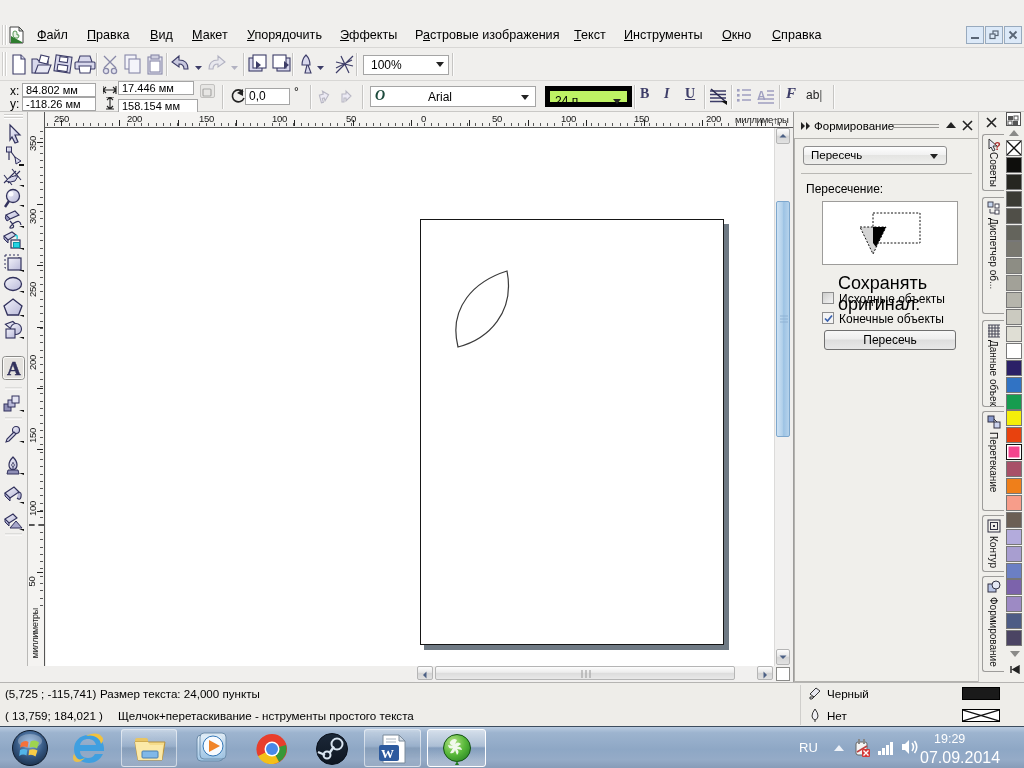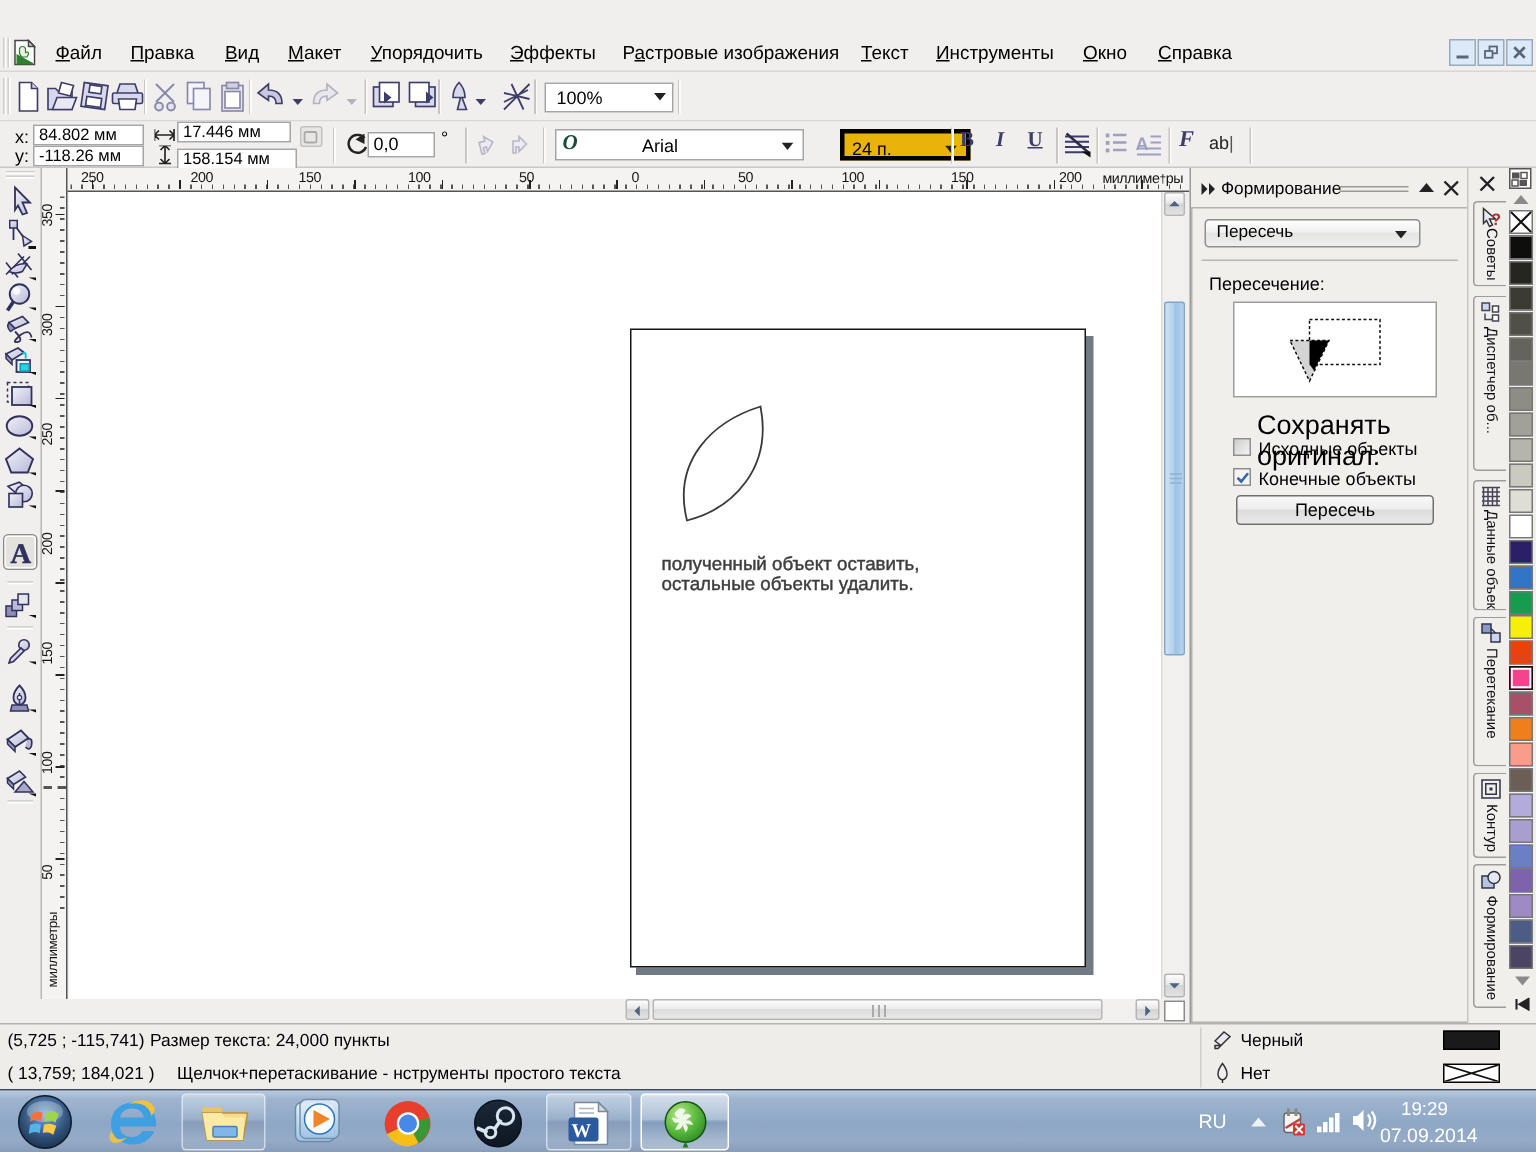--- a/index.html
+++ b/index.html
@@ -199,21 +199,21 @@
       </g>
     </svg>
     <div class="vsep" style="left:362px;top:4px;height:24px"></div>
     <div class="abs" style="left:370px;top:5px;width:166px;height:21px;background:#fff;border:1px solid #a5a5a5">
       <div class="abs" style="left:4px;top:1px;font-size:14px;font-style:italic;font-weight:bold;color:#1c4a3c;font-family:'Liberation Serif',serif">O</div>
       <div class="abs" style="left:57px;top:3px;font-size:12px">Arial</div>
       <svg class="abs" style="right:5px;top:8px" width="9" height="6">
           <path d="M0,0 L8,0 L4,5 Z" fill="#222"></path>
         </svg>
     </div>
-    <div class="abs" style="left:560px;top:5px;width:87px;height:21px;background:#eab308;border:3px solid #000000">
+    <div class="abs" style="left:545px;top:5px;width:87px;height:21px;background:#bef264;border:5px solid #000000">
       <div class="abs" style="left:5px;top:3px;font-size:12px">24 п.</div>
       <svg class="abs" style="right:5px;top:8px" width="9" height="6">
           <path d="M0,0 L8,0 L4,5 Z" fill="#222"></path>
         </svg>
     </div>
     <div class="vsep" style="left:634px;top:4px;height:24px"></div>
     <div class="abs" style="left:640px;top:5px;width:16px;height:18px;font-size:14px;font-weight:bold;color:#3d3d68;font-family:'Liberation Serif',serif">B</div>
     <div class="abs" style="left:664px;top:5px;width:16px;height:18px;font-size:14px;font-weight:bold;font-style:italic;color:#3d3d68;font-family:'Liberation Serif',serif">I</div>
     <div class="abs" style="left:685px;top:5px;width:16px;height:18px;font-size:14px;font-weight:bold;text-decoration:underline;color:#3d3d68;font-family:'Liberation Serif',serif">U</div>
     <div class="vsep" style="left:704px;top:4px;height:24px"></div>
@@ -398,21 +398,20 @@
       <path d="M3,412 l17,0" stroke="#c9c8c6" stroke-width="1"></path>
         <path d="M3,413 l17,0" stroke="#fff" stroke-width="1"></path>
     </svg>
   </div>
   <div id="canvas" class="abs">
     <div id="pageshadow" class="abs" style="left:378px; top:96px; width:305px; height:426px;"></div>
     <div id="page" class="abs" style="left:374px; top:91px; width:304px; height:426px;"></div>
     <svg class="abs" style="left:404px;top:140px" width="62" height="82" viewBox="0 0 62 82">
       <path d="M57,3 C25,13 -2,39 8,79 C39,71 65,44 57,3 Z" fill="none" stroke="#3a3a3a" stroke-width="1.2"></path>
     </svg>
-    <div class="abs" style="left:395px;top:242px;font-size:12.5px;color:#3e3e3e;line-height:13.3px;-webkit-text-stroke:0.3px #3e3e3e">полученный объект оставить,<br>остальные объекты удалить.</div>
   </div>
   <div id="vscroll" class="abs">
     <div class="sbtn" style="left:1px;top:0px;width:14px;height:16px">
       <svg width="12" height="14">
           <path d="M2.5,8.5 L6,5 L9.5,8.5 Z" fill="#4d6185"></path>
         </svg>
     </div>
     <div class="abs" style="left:1px;top:73px;width:14px;height:236px;background:linear-gradient(90deg,#cfe3f5,#b1d0ea 45%,#9dc3e4 55%,#b6d3ec);border:1px solid #7da7cd;border-radius:2px">
       <svg class="abs" style="left:2px;top:112px" width="10" height="10">
           <path d="M1,2 l8,0 M1,5 l8,0 M1,8 l8,0" stroke="#8fb2d4" stroke-width="1"></path>
@@ -705,15 +704,15 @@
           <rect x="4" y="7" width="3" height="7"></rect>
           <rect x="8" y="4" width="3" height="10"></rect>
           <rect x="12" y="1" width="3" height="13"></rect>
         </g>
       </svg>
     <svg class="abs" style="left:901px;top:12px" width="18" height="16" viewBox="0 0 18 16">
       <path d="M1,5 L4,5 L8,1 L8,15 L4,11 L1,11 Z" fill="#fff"></path>
       <path d="M11,4 Q14,8 11,12 M13.5,2 Q18,8 13.5,14" stroke="#fff" stroke-width="1.6" fill="none"></path>
     </svg>
     <div class="abs" style="left:934px;top:5px;font-size:12.5px;color:#fff">19:29</div>
-    <div class="abs" style="left:920px;top:22px;font-size:13px;color:#fff">07.09.2014</div>
+    <div class="abs" style="left:920px;top:22px;font-size:16px;color:#fff">07.09.2014</div>
   </div>
 </div>
 
 </body></html>

